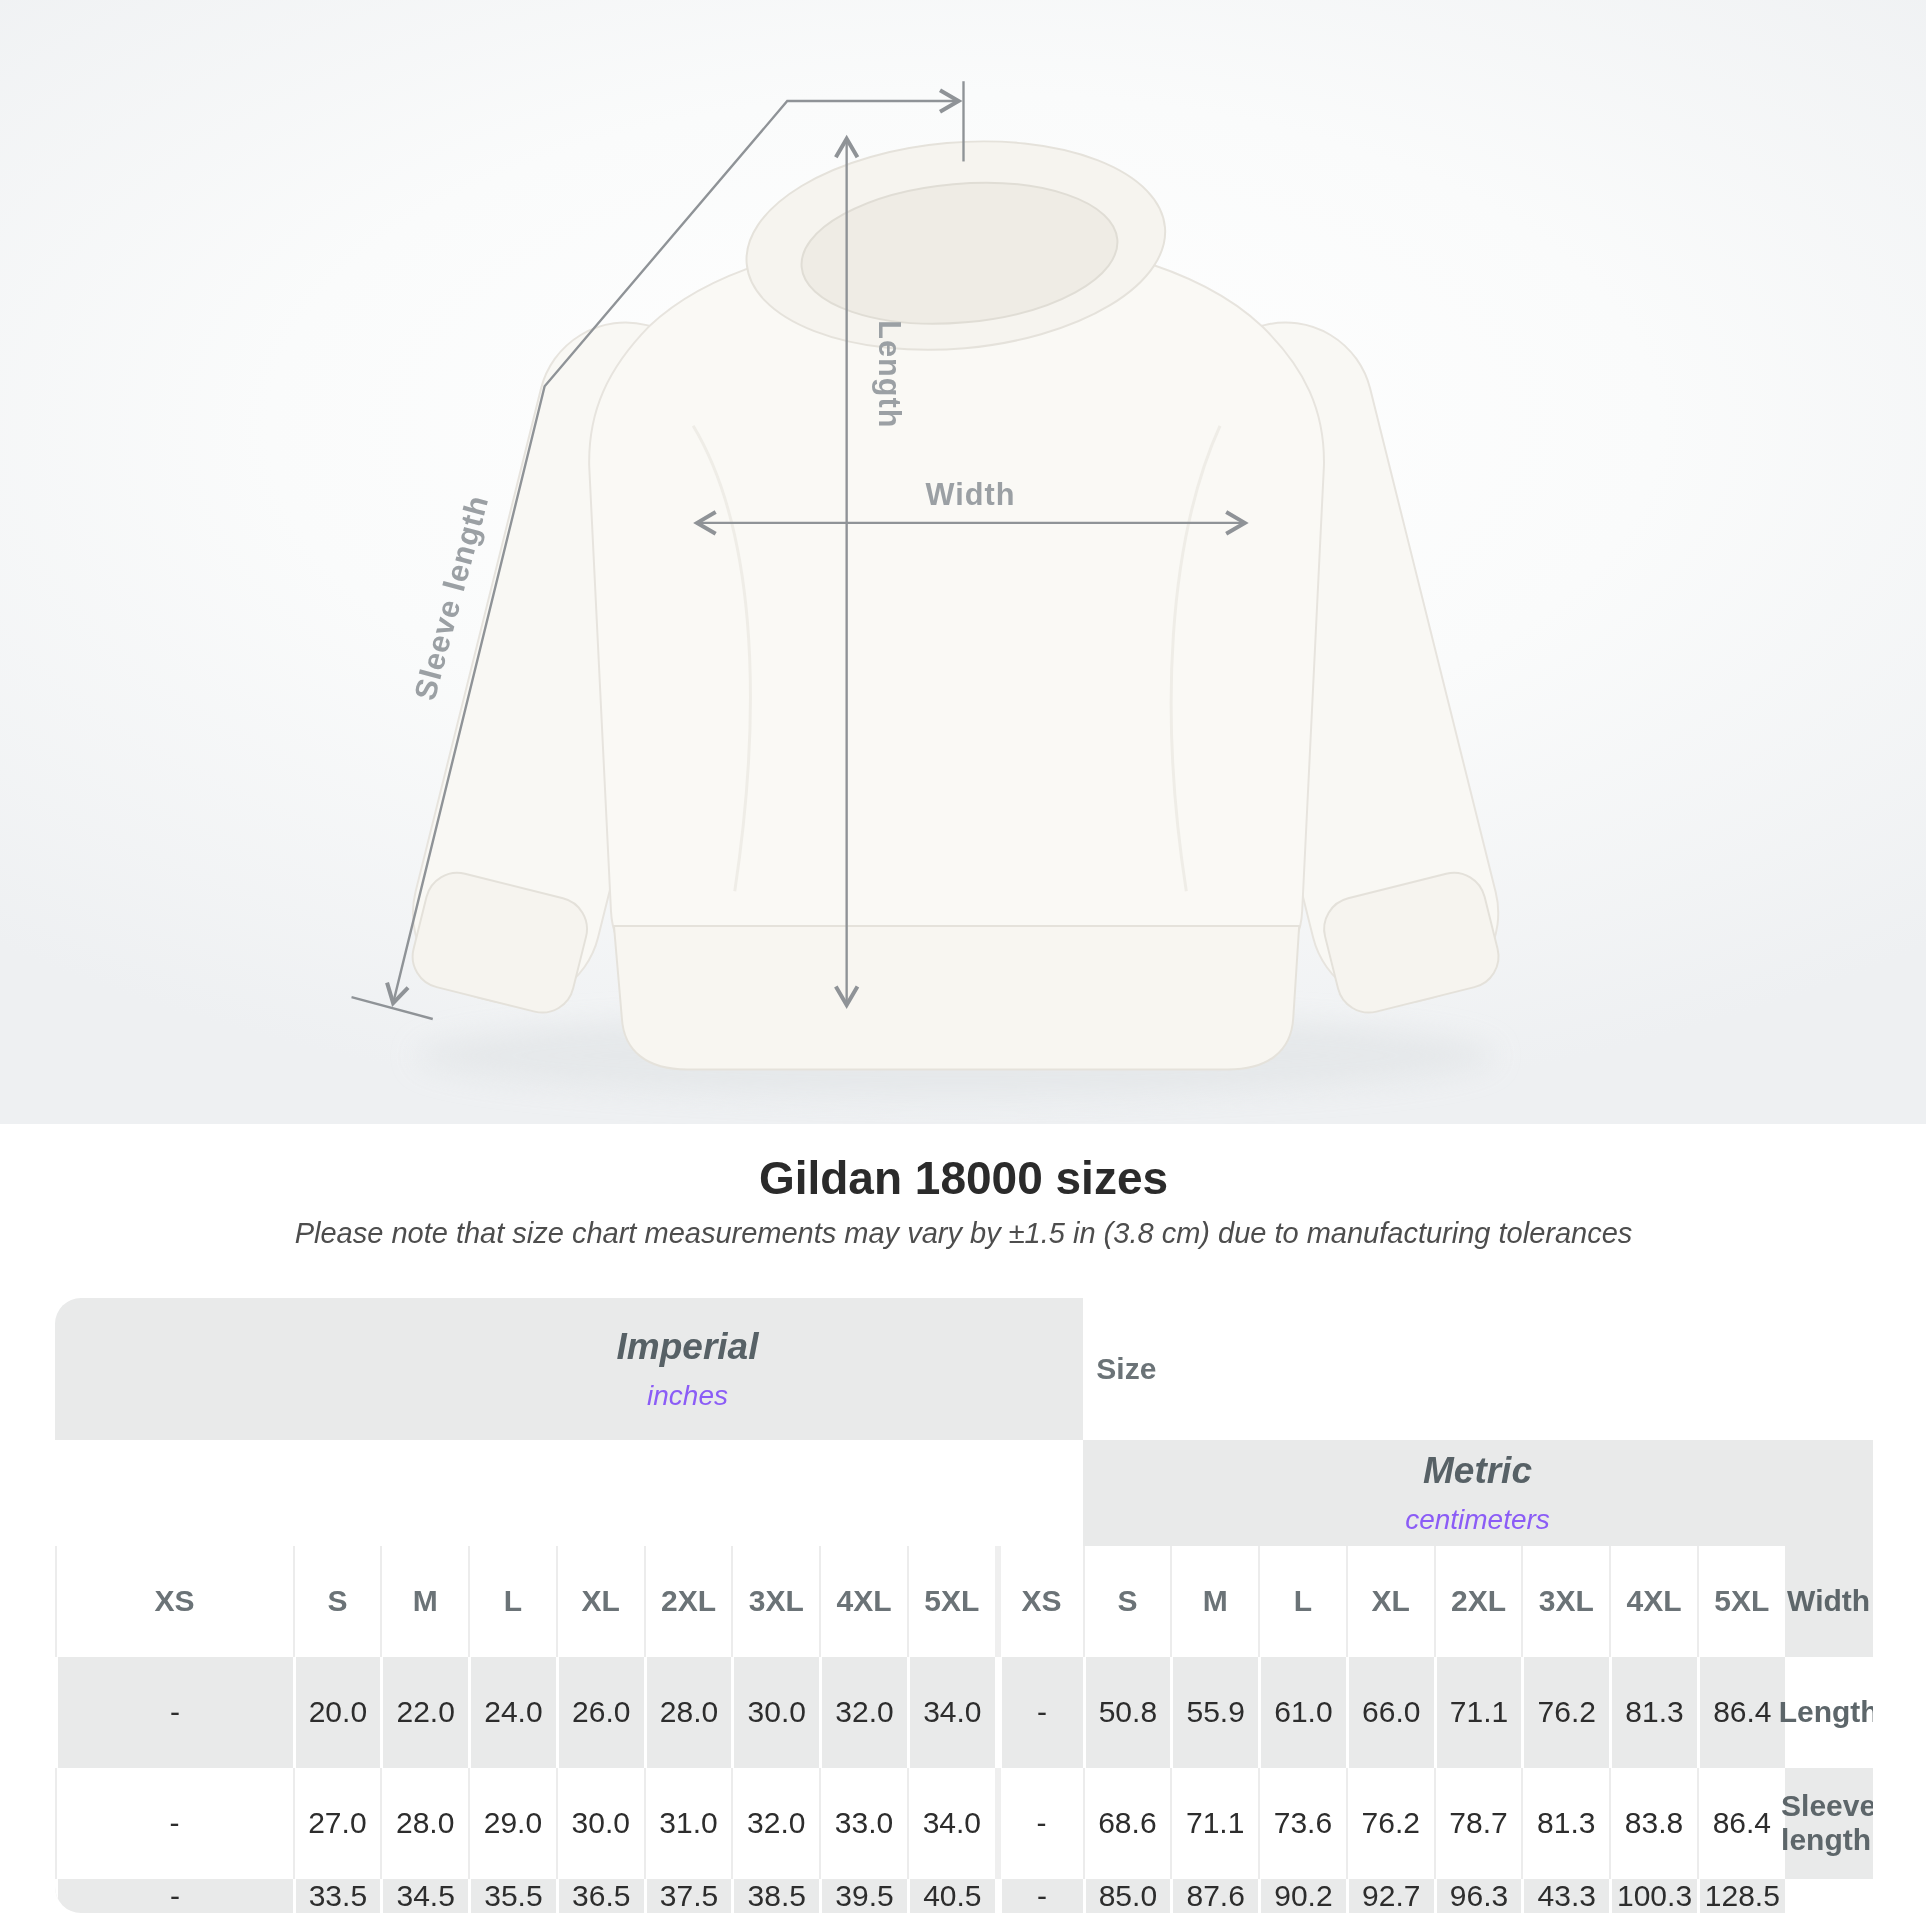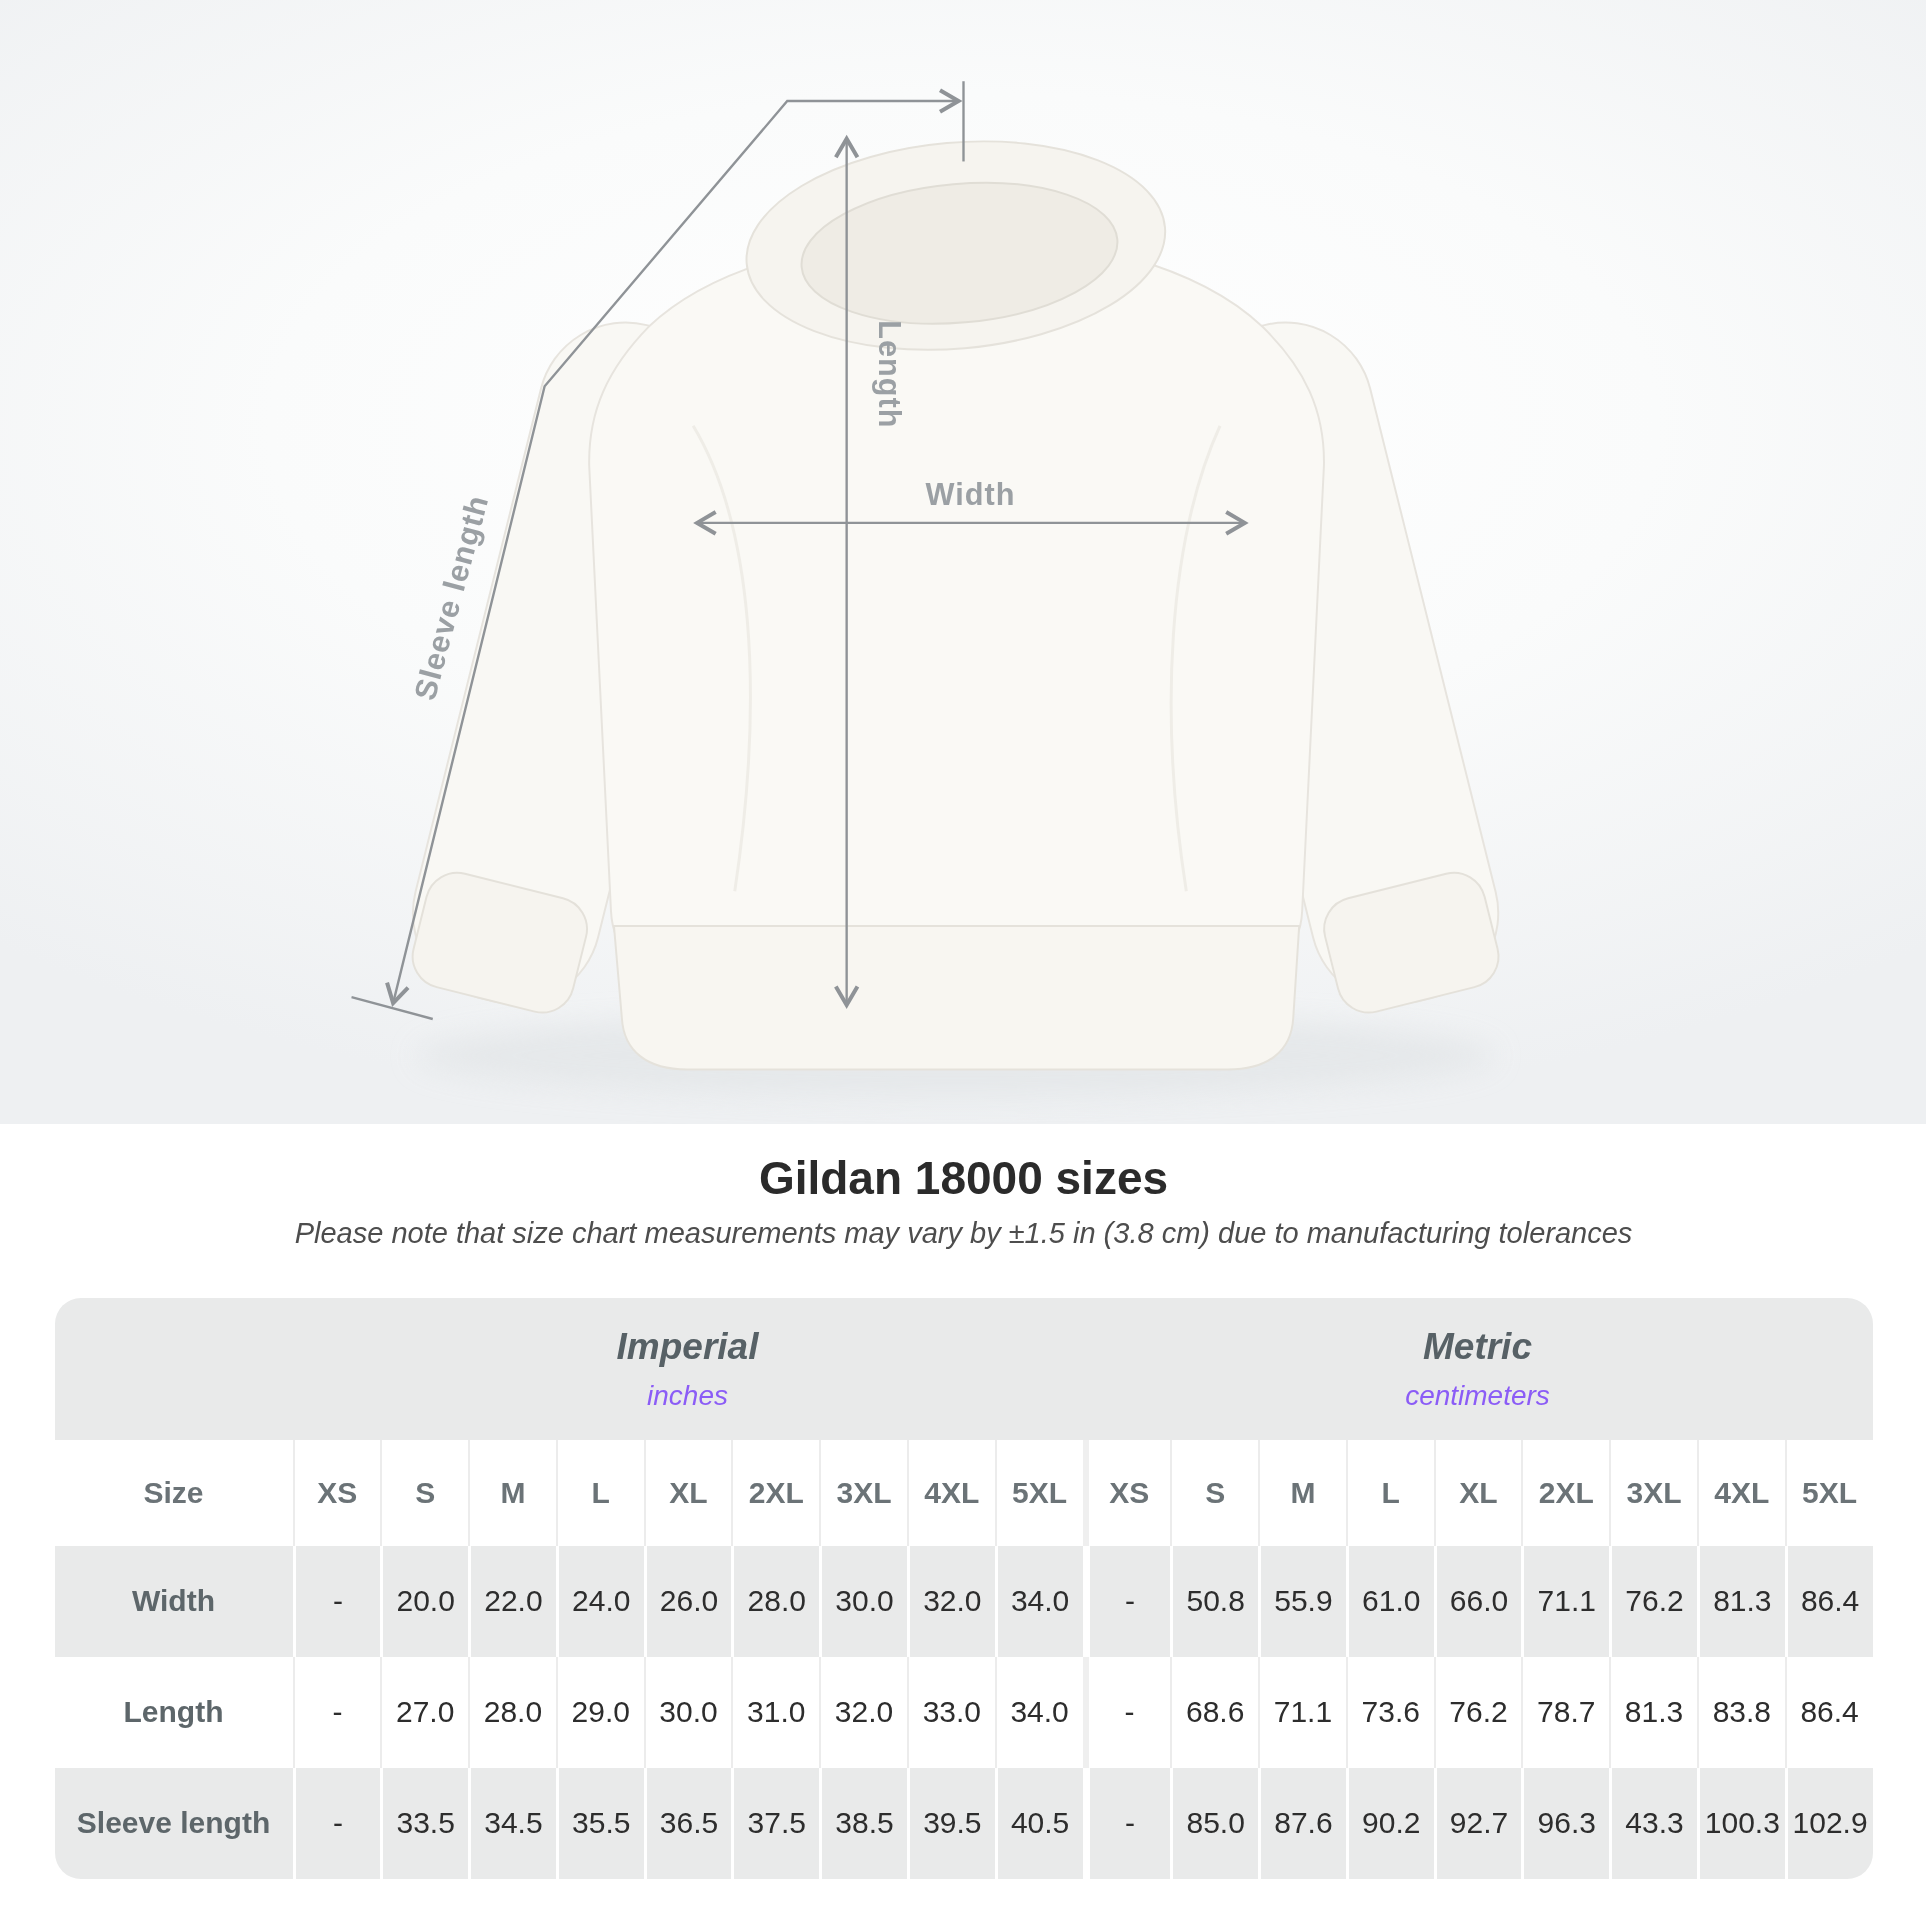--- a/index.html
+++ b/index.html
@@ -130,26 +130,26 @@
     <p class="page-note">Please note that size chart measurements may vary by ±1.5 in (3.8 cm) due to manufacturing tolerances</p>
   </div>
 
   <div class="size-table" id="sizeGrid">
 
     <div class="cell band"></div>
     <div class="cell band grp" style="grid-column:2 / span 9">
       <div class="grp-title">Imperial</div>
       <div class="grp-sub">inches</div>
     </div>
-    <div class="cell band grp" style="grid-column:11 / span 9">
+    <div class="cell hdr row-white">Size</div>
+
+  <div class="cell band grp" style="grid-column:11 / span 9">
       <div class="grp-title">Metric</div>
       <div class="grp-sub">centimeters</div>
     </div>
-
-  <div class="cell hdr row-white">Size</div>
       <div class="cell hdr row-white sep">XS</div>
       <div class="cell hdr row-white sep">S</div>
       <div class="cell hdr row-white sep">M</div>
       <div class="cell hdr row-white sep">L</div>
       <div class="cell hdr row-white sep">XL</div>
       <div class="cell hdr row-white sep">2XL</div>
       <div class="cell hdr row-white sep">3XL</div>
       <div class="cell hdr row-white sep">4XL</div>
       <div class="cell hdr row-white sep">5XL</div>
       <div class="cell hdr row-white sep-wide">XS</div>
@@ -210,17 +210,17 @@
       <div class="cell val row-gray sep">39.5</div>
       <div class="cell val row-gray sep">40.5</div>
       <div class="cell val row-gray sep-wide">-</div>
       <div class="cell val row-gray sep">85.0</div>
       <div class="cell val row-gray sep">87.6</div>
       <div class="cell val row-gray sep">90.2</div>
       <div class="cell val row-gray sep">92.7</div>
       <div class="cell val row-gray sep">96.3</div>
       <div class="cell val row-gray sep">43.3</div>
       <div class="cell val row-gray sep">100.3</div>
-      <div class="cell val row-gray sep">102.9</div>
+      <div class="cell val row-gray sep">128.5</div>
     </div>
 
 </div>
 
 
 </body></html>

